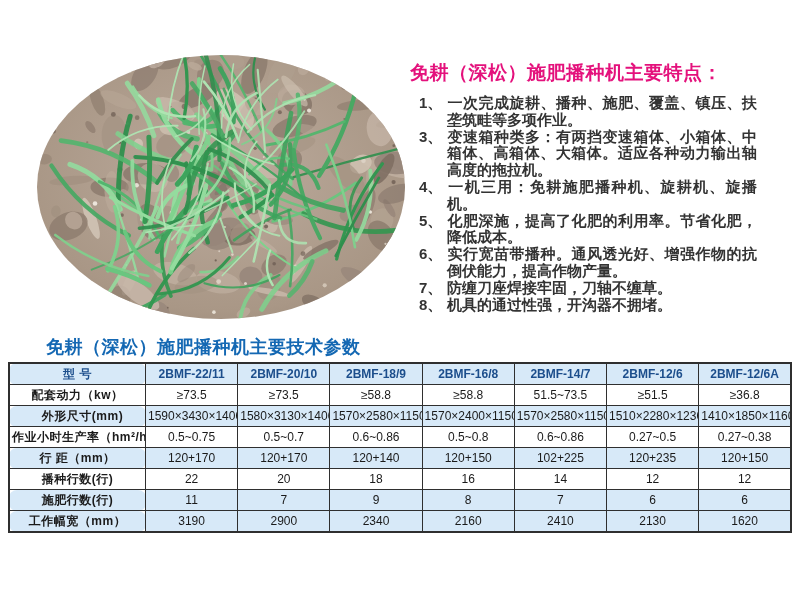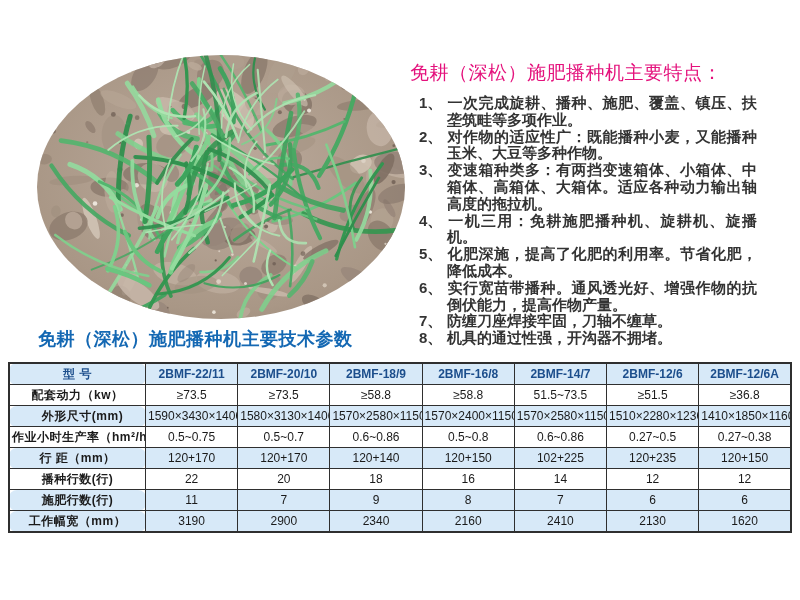--- a/index.html
+++ b/index.html
@@ -12,31 +12,31 @@
   }
   html,body{margin:0;padding:0;}
   body{background:#ffffff;font-family:"Liberation Sans","DejaVu Sans",sans-serif;}
   .page{position:relative;width:800px;height:600px;background:#ffffff;overflow:hidden;}
 
   
   .photo-wrap{position:absolute;left:37px;top:55px;width:368px;height:264px;}
 
   
   .features{position:absolute;left:410px;top:60px;width:356px;}
-  .features-title{margin:0 0 7px 0;font-size:19px;font-weight:normal;color:var(--title-pink);letter-spacing:0.5px;white-space:nowrap;}
+  .features-title{margin:0 0 7px 0;font-size:19px;font-weight:bold;color:var(--title-pink);letter-spacing:0.5px;white-space:nowrap;}
   .features-list{margin:9px;padding:0;list-style:none;}
   .features-list li{
     padding-left:28px;text-indent:-28px;
     font-size:15px;font-weight:bold;color:var(--body-text);
     line-height:16.8px;text-align:justify;
   }
   .features-list .num{display:inline-block;width:28px;text-indent:0;}
 
   
-  .specs-title{position:absolute;left:38px;top:327px;margin:0;font-size:18px;font-weight:bold;color:var(--title-blue);letter-spacing:0.5px;white-space:nowrap;}
+  .specs-title{position:absolute;left:38px;top:327px;margin:8px;font-size:18px;font-weight:bold;color:var(--title-blue);letter-spacing:0.5px;white-space:nowrap;}
   table.specs{
     position:absolute;left:8px;top:362px;width:784px;
     border-collapse:collapse;table-layout:fixed;
     border:2px solid var(--table-border);
     font-size:12px;color:#1a1a1a;
   }
   table.specs td{
     border:1px solid var(--table-border);
     height:20px;padding:0 2px;text-align:center;vertical-align:middle;
     background:#ffffff;overflow:hidden;white-space:nowrap;
@@ -384,21 +384,20 @@
             <path d="M216.7 206.4 Q225.9 168.3 232.9 129.7" stroke="#aee4b2" stroke-width="2.6" fill="none" stroke-linecap="round" opacity="0.93"></path>
           </g>
       </g>
     </svg>
   </div>
 
   <section class="features">
     <h1 class="features-title">免耕（深松）施肥播种机主要特点：</h1>
     <ol id="features-list" class="features-list">
         <li><span class="num">1、</span><span>一次完成旋耕、播种、施肥、覆盖、镇压、扶垄筑畦等多项作业。</span></li>
-        <li><span class="num">2、</span><span>对作物的适应性广：既能播种小麦，又能播种玉米、大豆等多种作物。</span></li>
         <li><span class="num">3、</span><span>变速箱种类多：有两挡变速箱体、小箱体、中箱体、高箱体、大箱体。适应各种动力输出轴高度的拖拉机。</span></li>
         <li><span class="num">4、</span><span>一机三用：免耕施肥播种机、旋耕机、旋播机。</span></li>
         <li><span class="num">5、</span><span>化肥深施，提高了化肥的利用率。节省化肥，降低成本。</span></li>
         <li><span class="num">6、</span><span>实行宽苗带播种。通风透光好、增强作物的抗倒伏能力，提高作物产量。</span></li>
         <li><span class="num">7、</span><span>防缠刀座焊接牢固，刀轴不缠草。</span></li>
         <li><span class="num">8、</span><span>机具的通过性强，开沟器不拥堵。</span></li>
       </ol>
   </section>
 
   <h2 class="specs-title">免耕（深松）施肥播种机主要技术参数</h2>

